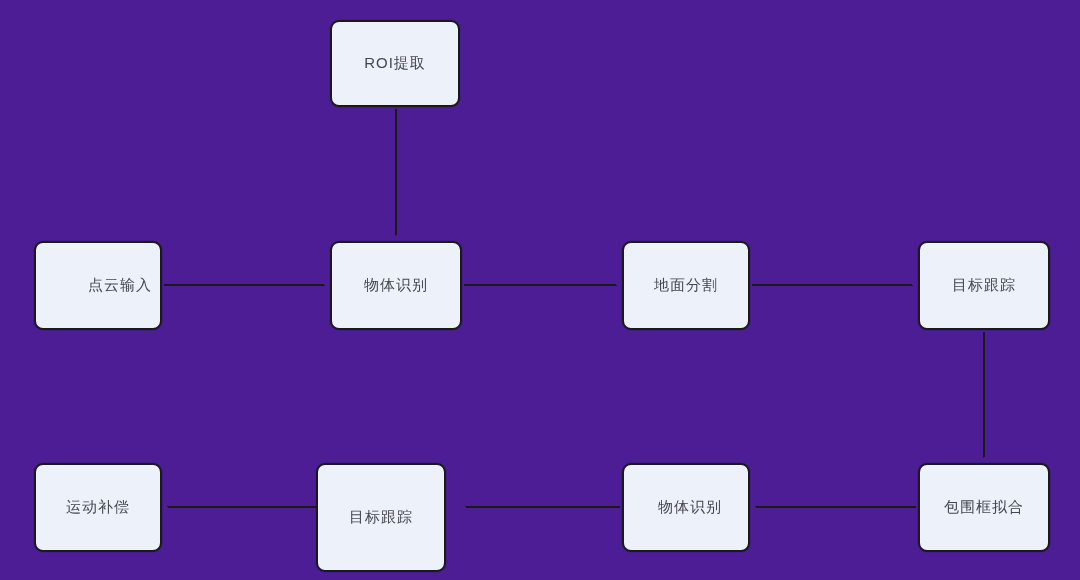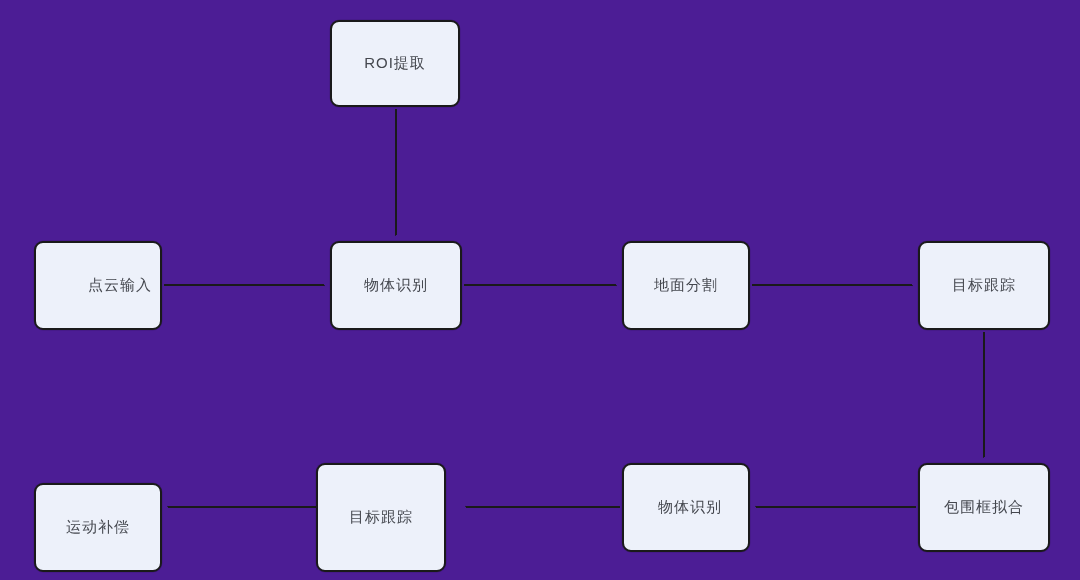--- a/index.html
+++ b/index.html
@@ -44,21 +44,21 @@
   }
   
   .n-roi    { left: 330px; top:  20px; width: 130px; height: 87px; }
   .n-pc     { left:  34px; top: 241px; width: 128px; height: 89px; padding-left: 44px; }
   .n-filter { left: 330px; top: 241px; width: 132px; height: 89px; }
   .n-ground { left: 622px; top: 241px; width: 128px; height: 89px; }
   .n-clust  { left: 918px; top: 241px; width: 132px; height: 89px; }
   .n-bbox   { left: 918px; top: 463px; width: 132px; height: 89px; }
   .n-obj    { left: 622px; top: 463px; width: 128px; height: 89px; padding-left: 8px; }
   .n-track  { left: 316px; top: 463px; width: 130px; height: 109px; }
-  .n-motion { left:  34px; top: 483px; width: 128px; height: 89px; }
+  .n-motion { left:  34px; top: 463px; width: 128px; height: 89px; }
 </style>
 </head>
 <body>
 
 <div class="canvas">
 
   <svg class="edges-layer" width="1080" height="580" viewBox="0 0 1080 580" xmlns="http://www.w3.org/2000/svg">
     <defs>
       <marker id="head" markerWidth="14" markerHeight="14" refX="0" refY="0" orient="auto" markerUnits="userSpaceOnUse">
         <path d="M -9 -5.5 L 0 0 L -9 5.5" fill="none" stroke="#1a1a1a" stroke-width="2" stroke-linecap="round" stroke-linejoin="round"></path>

